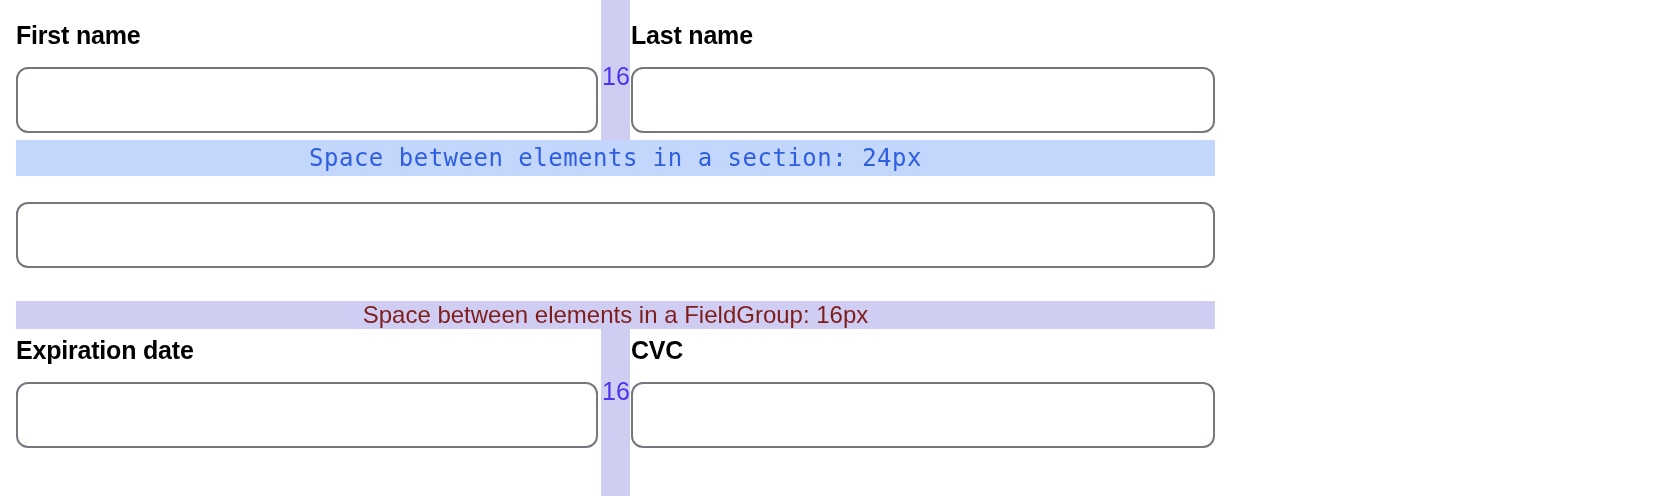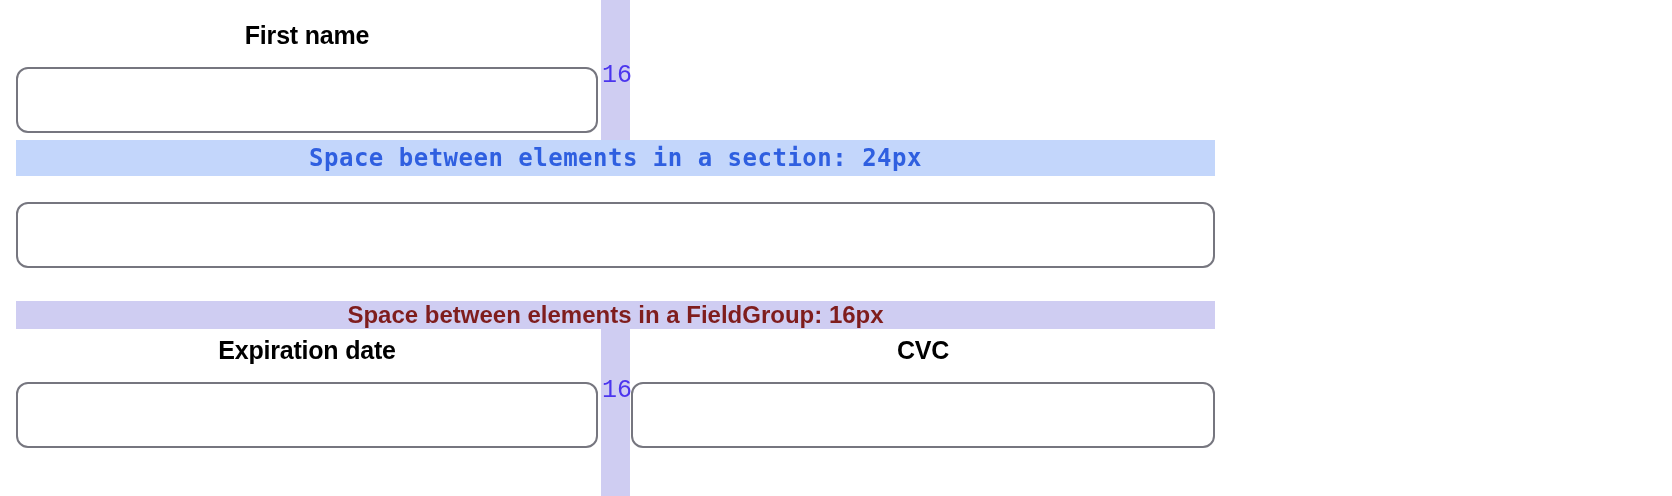--- a/index.html
+++ b/index.html
@@ -25,21 +25,20 @@
     position: absolute;
     box-sizing: border-box;
   }
   .field-label {
     font-size: 25px;
     font-weight: bold;
     color: #000000;
     letter-spacing: -0.2px;
     line-height: 30px;
     white-space: nowrap;
-    text-align: center;
   }
   .field-input {
     box-sizing: border-box;
     width: 100%;
     height: 66px;
     margin: 0;
     padding: 0 14px;
     border: 2px solid #76767f;
     border-radius: 12px;
     background: #ffffff;
@@ -54,31 +53,29 @@
   .gap-col {
     position: absolute;
     background: #cfcdf2;
   }
   .gap-col-label {
     position: absolute;
     color: #4b35ee;
     font-size: 25px;
     line-height: 30px;
     white-space: nowrap;
-    font-family: Liberation Mono, monospace;
   }
 
   
   .gap-banner {
     position: absolute;
     display: flex;
     align-items: center;
     justify-content: center;
     box-sizing: border-box;
-    font-weight: bold;
   }
   .gap-banner-text {
     white-space: nowrap;
   }
   .banner-section {
     background: #c3d6fb;
   }
   .banner-section .gap-banner-text {
     font-family: "DejaVu Sans Mono", monospace;
     font-size: 24px;
@@ -100,20 +97,24 @@
 <div class="canvas">
 
   <div class="gap-col" style="left:601px; top:0px; width:29px; height:140px;"></div>
   <div class="gap-col-label" style="left:602px; top:61px;">16</div>
 
   <div class="field" style="left:16px; top:20px; width:582px;">
     <div class="field-label">First name</div>
     <input class="field-input" type="text" style="margin-top: 17px;" placeholder="">
   </div>
 
+  <div class="field" style="left:631px; top:20px; width:584px;">
+    <div class="field-label">Last name</div>
+    <input class="field-input" type="text" style="margin-top: 17px;" placeholder="">
+  </div>
 
   <div class="gap-banner banner-section" style="left:16px; top:140px; width:1199px; height:36px;">
     <span class="gap-banner-text">Space between elements in a section: 24px</span>
   </div>
 
   <div class="field" style="left:16px; top:185px; width:1199px;">
 
     <input class="field-input" type="text" style="margin-top: 17px;" placeholder="">
   </div>
 

